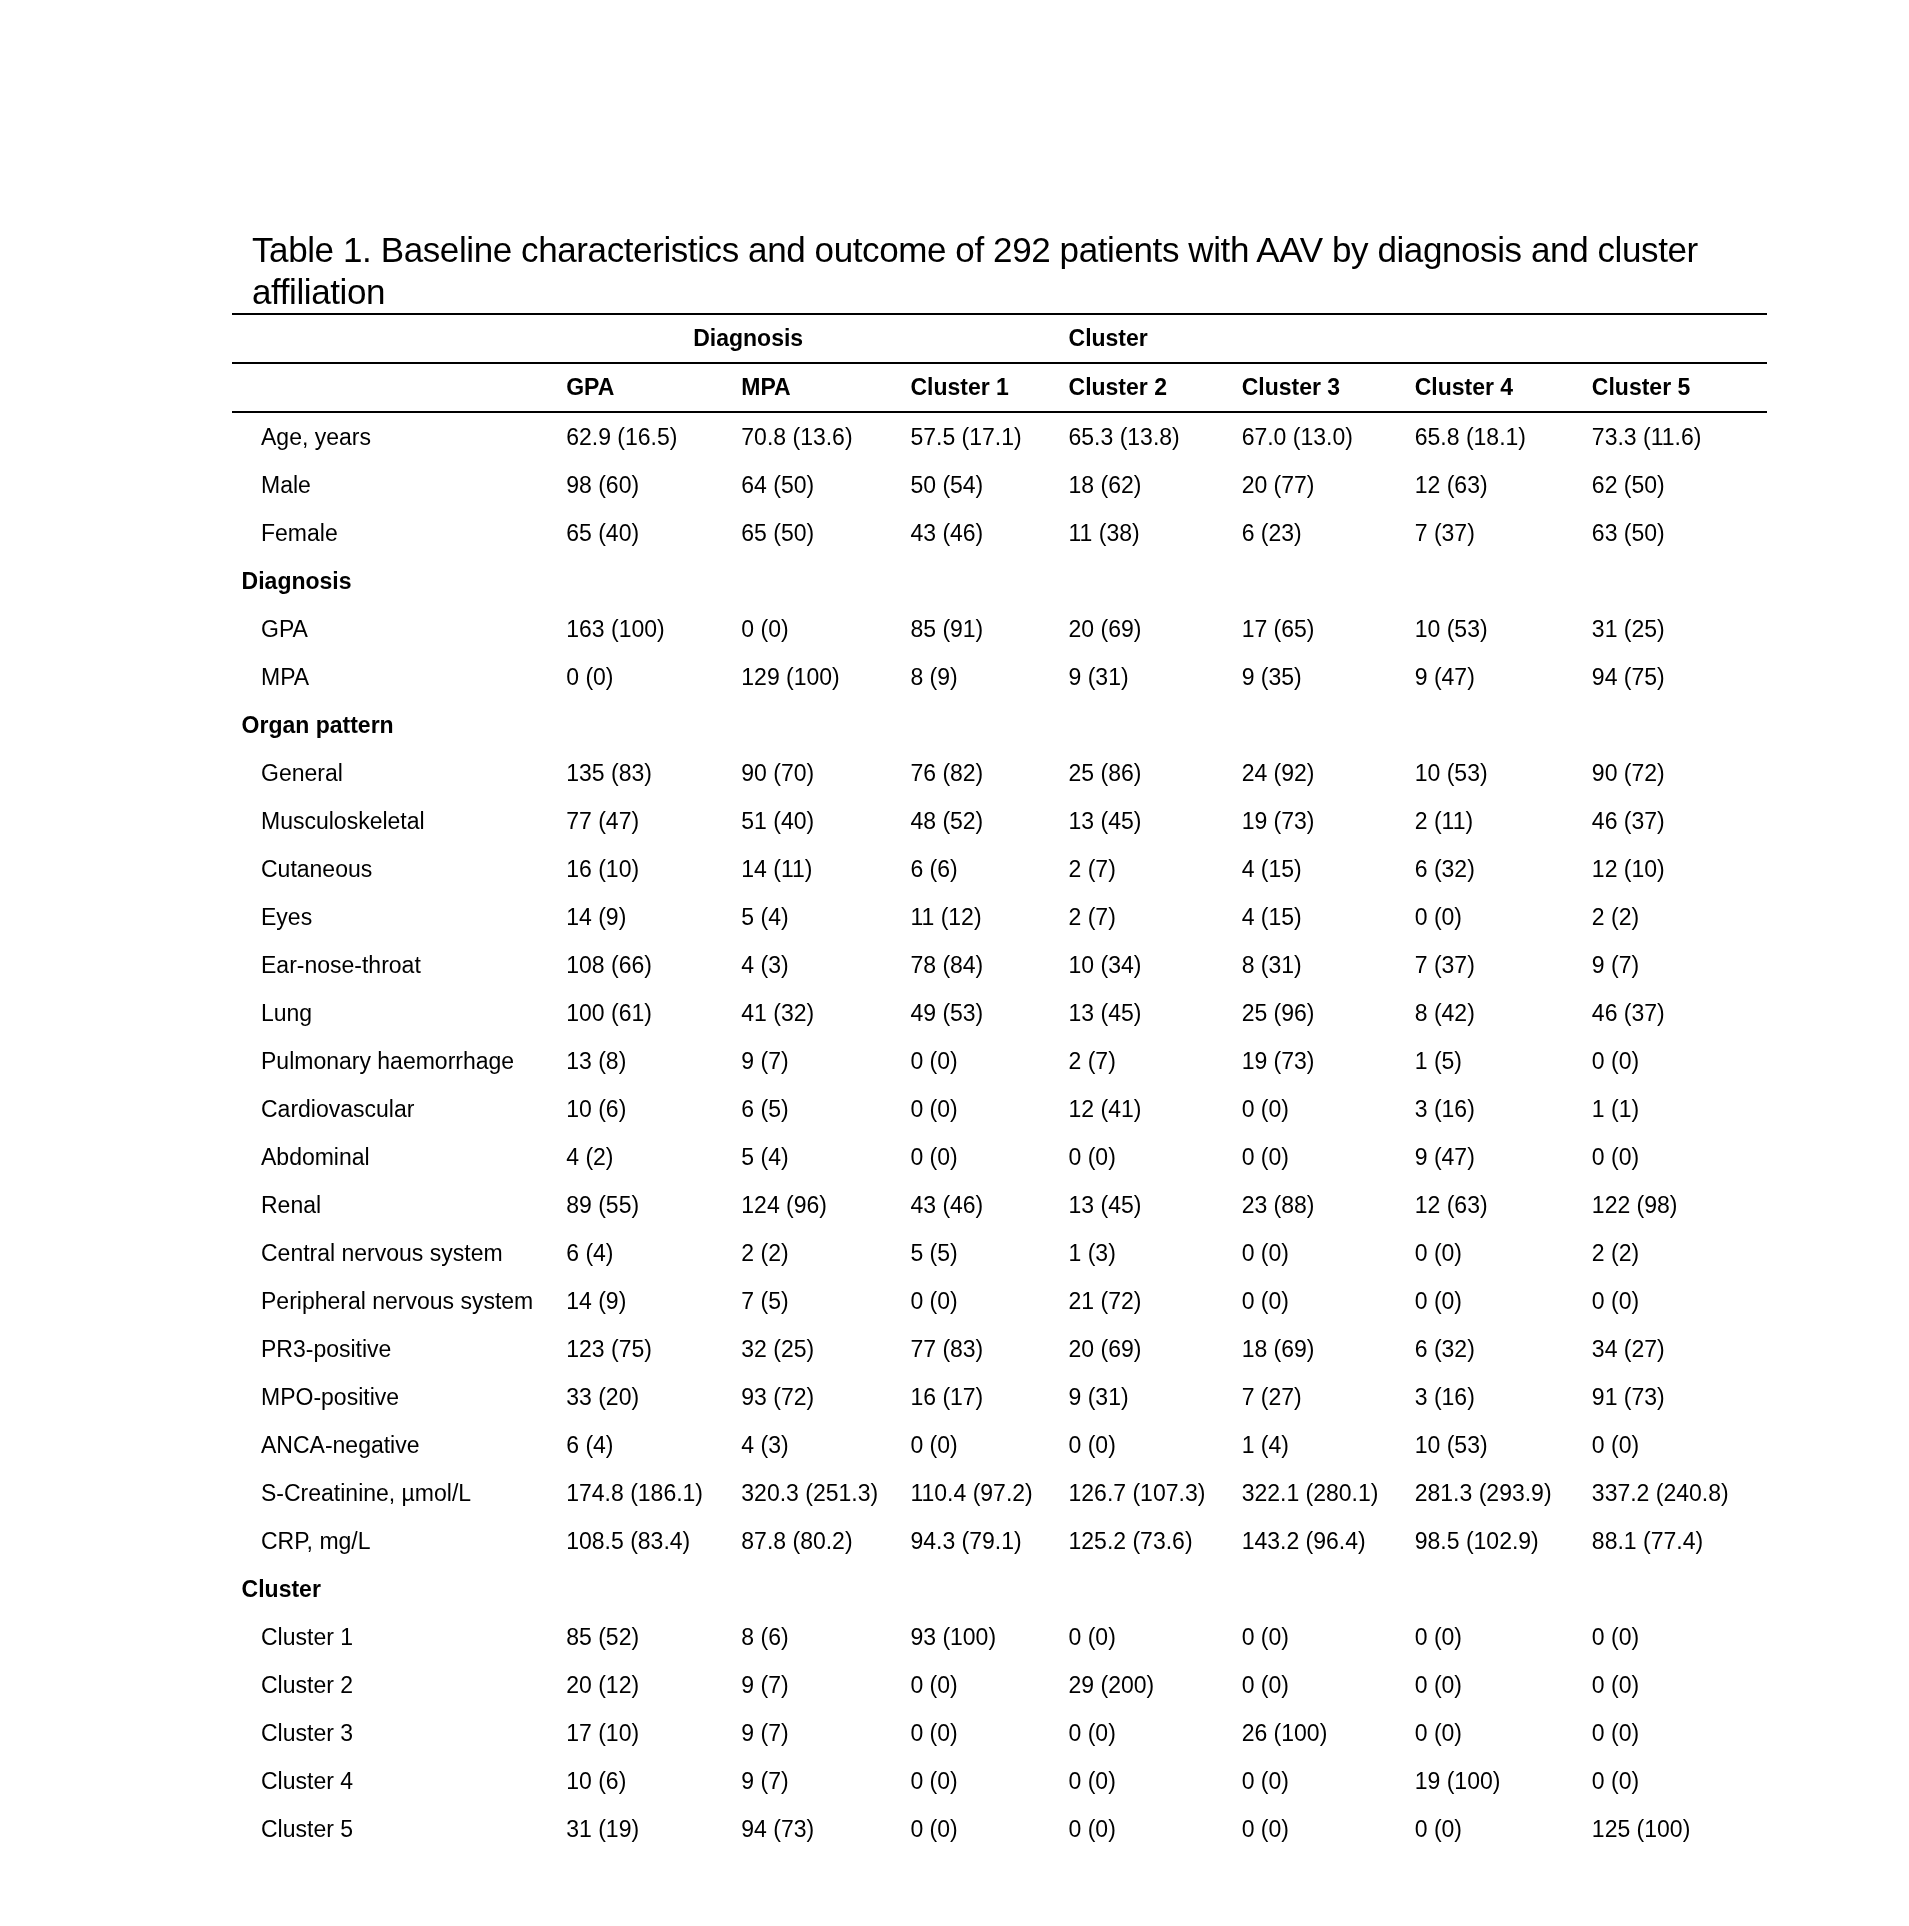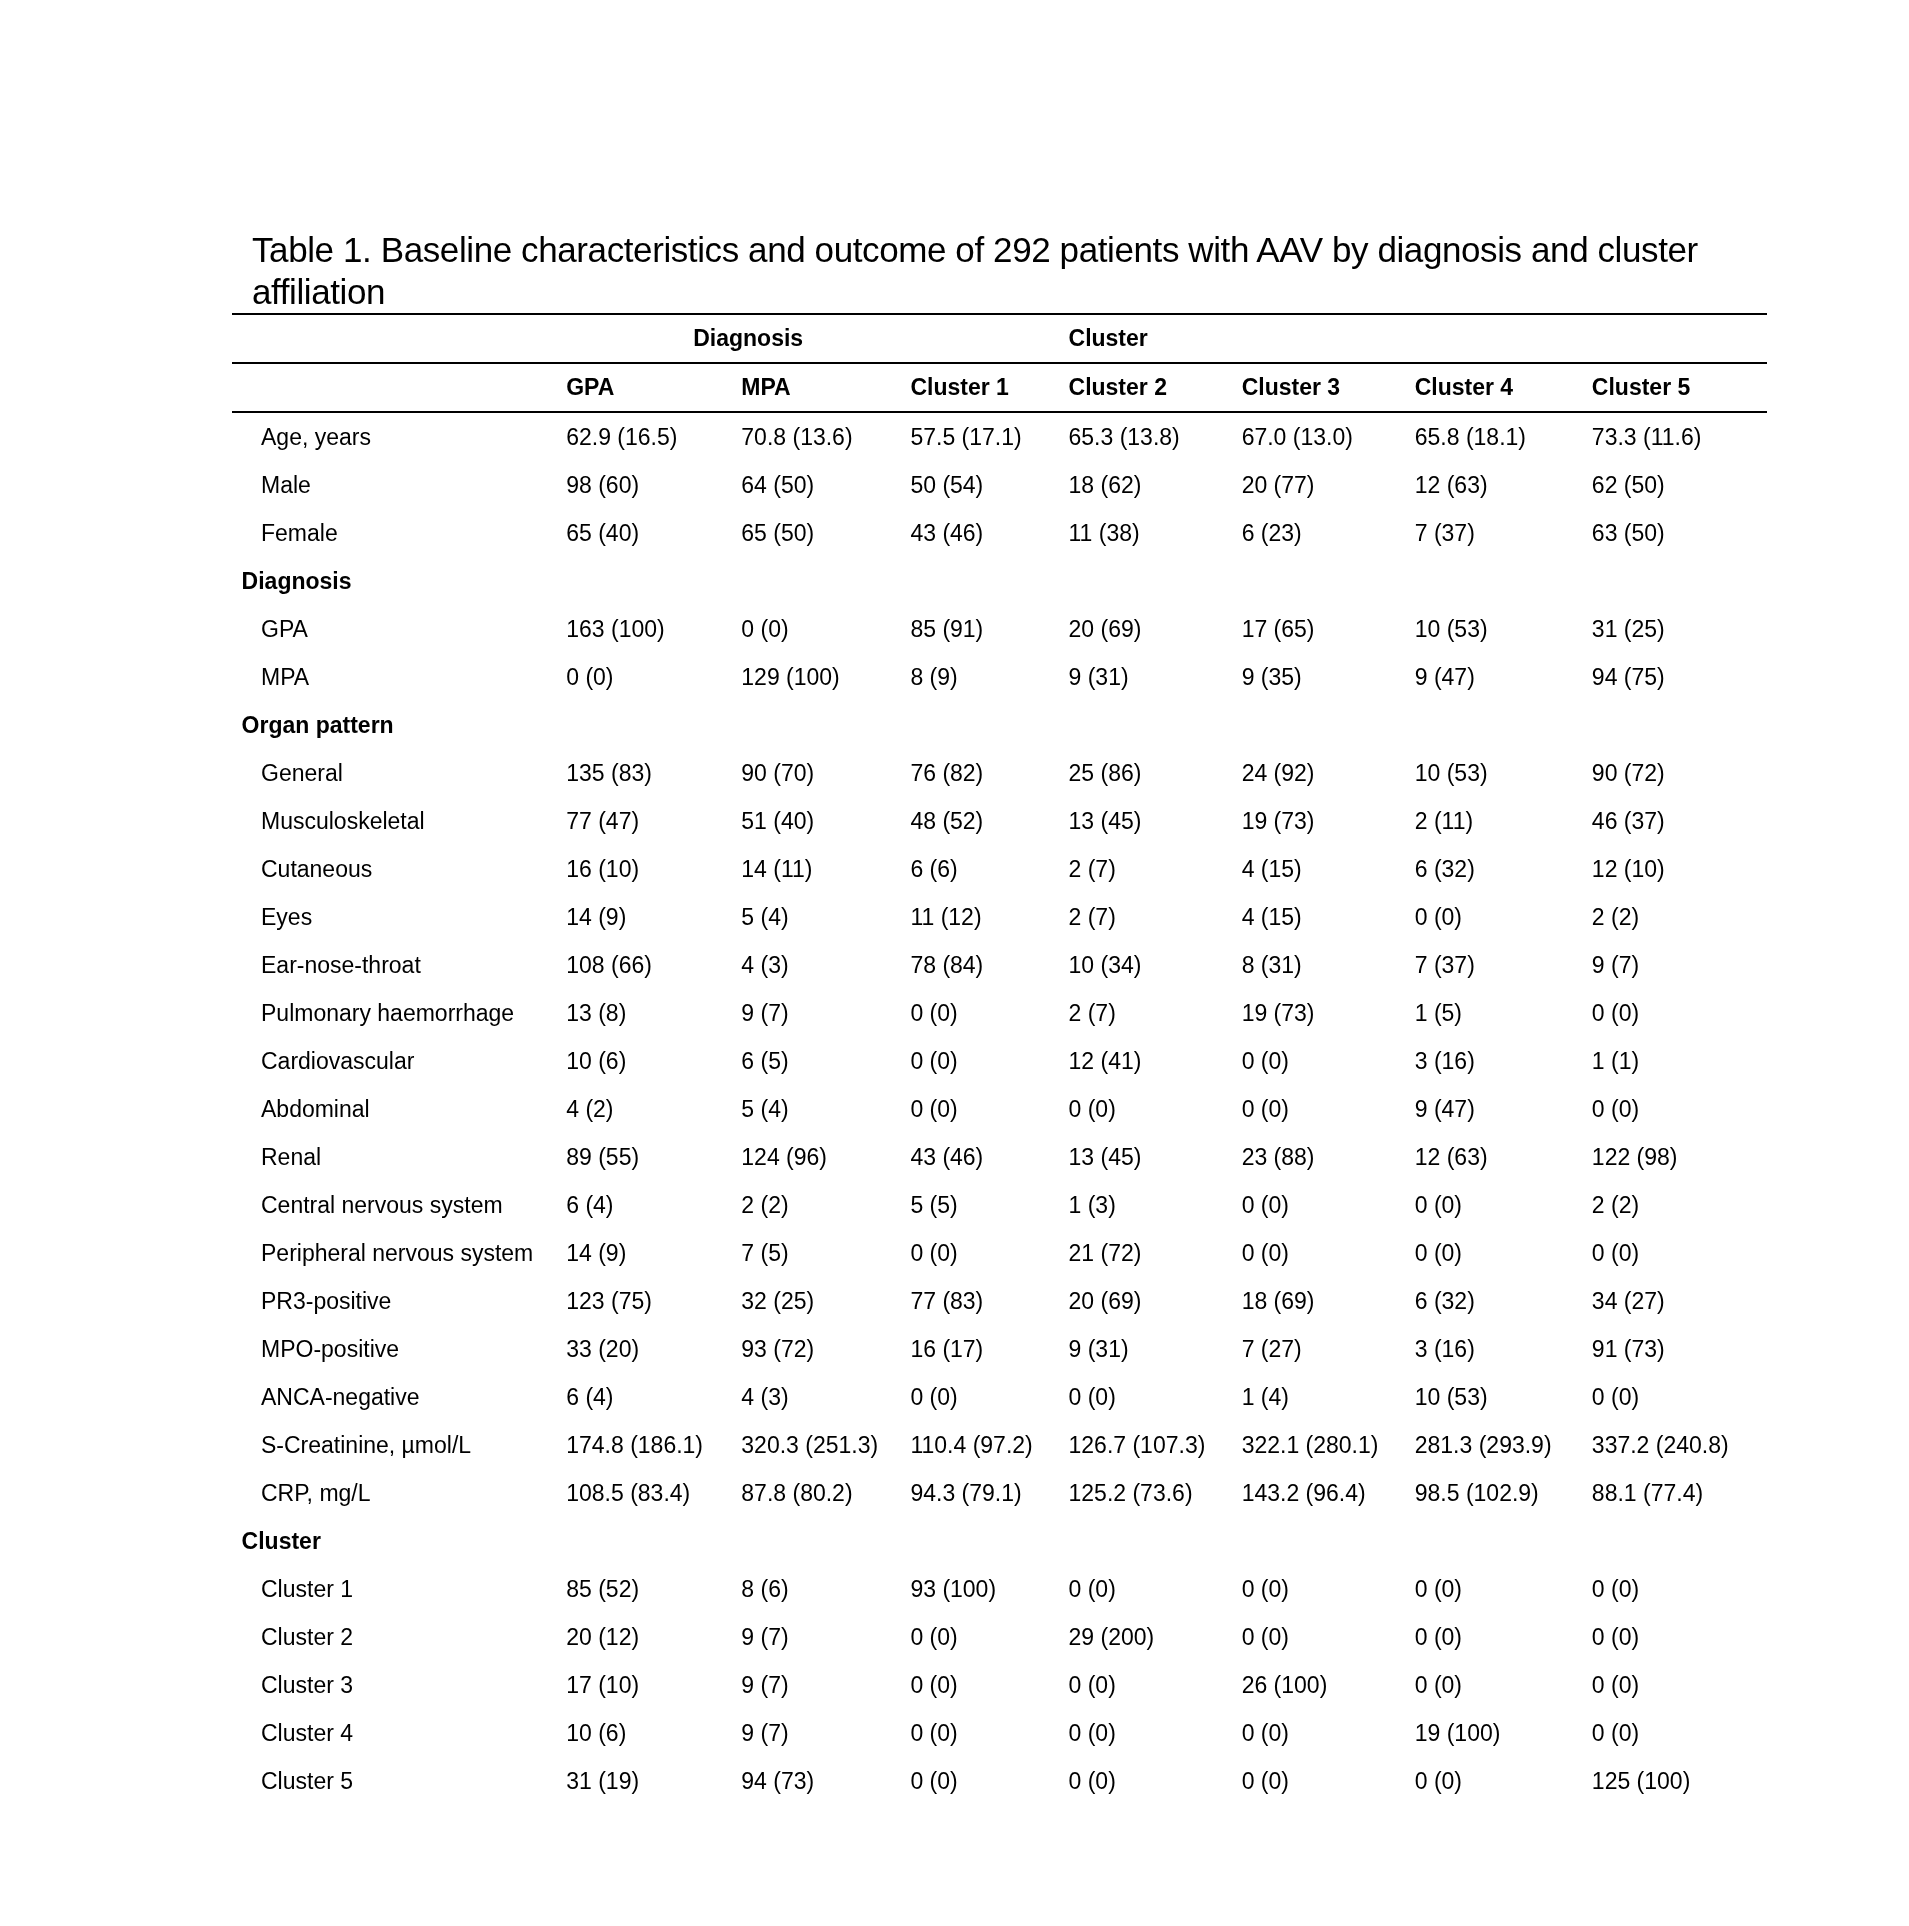--- a/index.html
+++ b/index.html
@@ -149,20 +149,30 @@
         <td class="label">Ear-nose-throat</td>
         <td>108 (66)</td>
         <td>4 (3)</td>
         <td>78 (84)</td>
         <td>10 (34)</td>
         <td>8 (31)</td>
         <td>7 (37)</td>
         <td>9 (7)</td>
       </tr>
       <tr class="data">
+        <td class="label">Lung</td>
+        <td>100 (61)</td>
+        <td>41 (32)</td>
+        <td>49 (53)</td>
+        <td>13 (45)</td>
+        <td>25 (96)</td>
+        <td>8 (42)</td>
+        <td>46 (37)</td>
+      </tr>
+      <tr class="data">
         <td class="label">Pulmonary haemorrhage</td>
         <td>13 (8)</td>
         <td>9 (7)</td>
         <td>0 (0)</td>
         <td>2 (7)</td>
         <td>19 (73)</td>
         <td>1 (5)</td>
         <td>0 (0)</td>
       </tr>
       <tr class="data">

